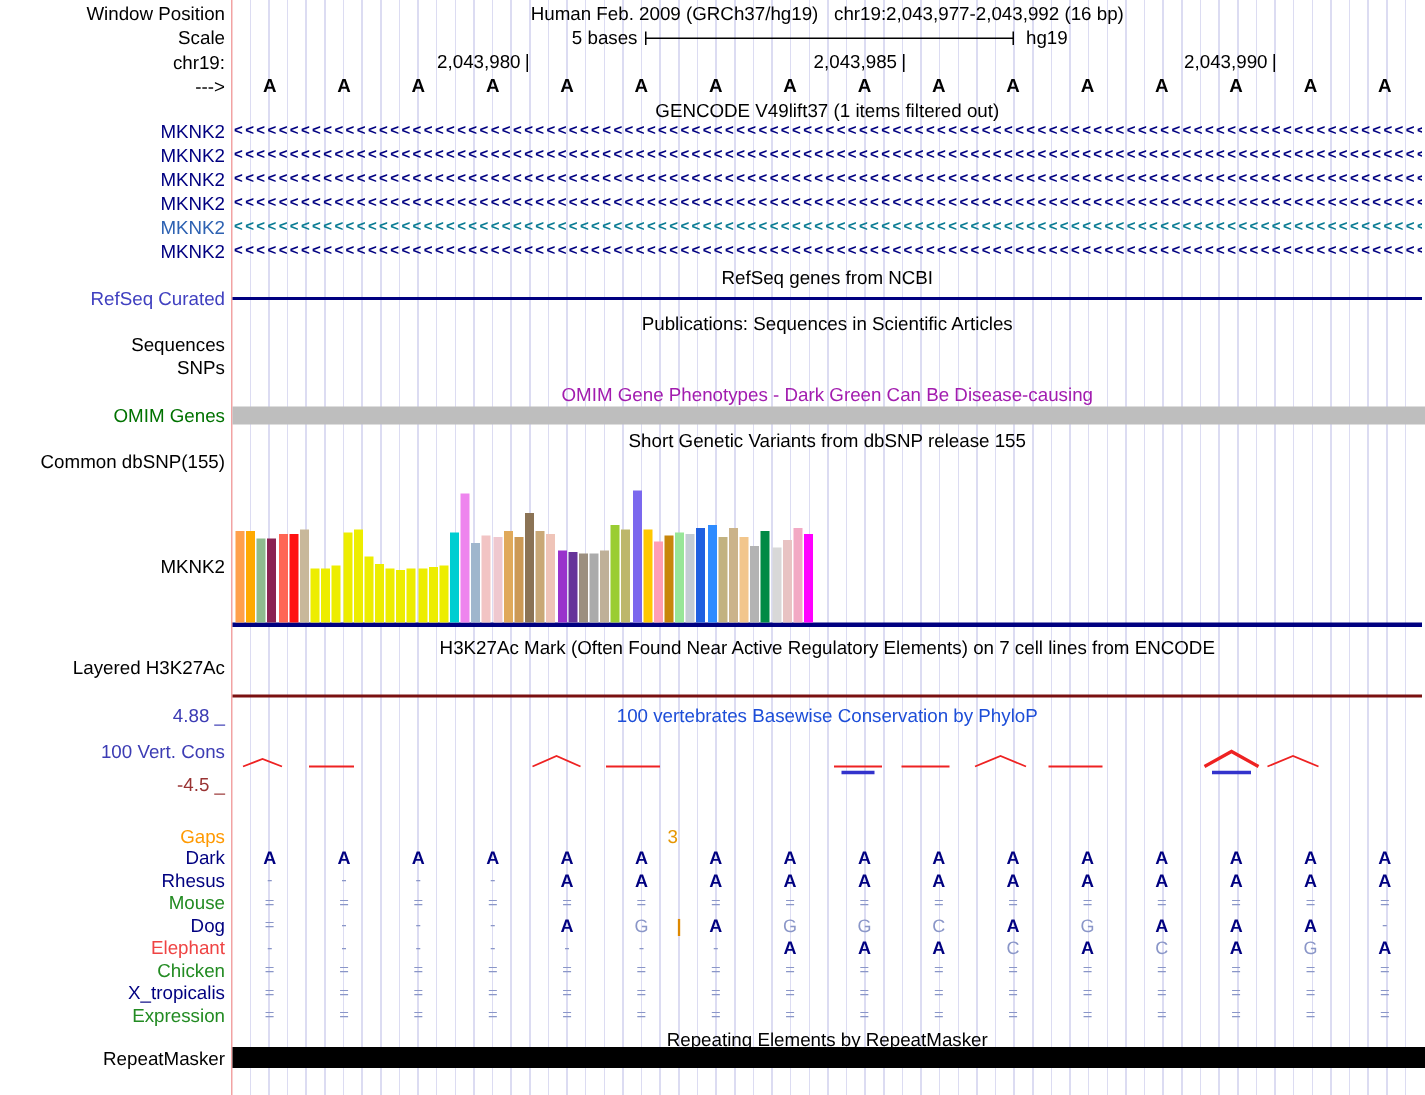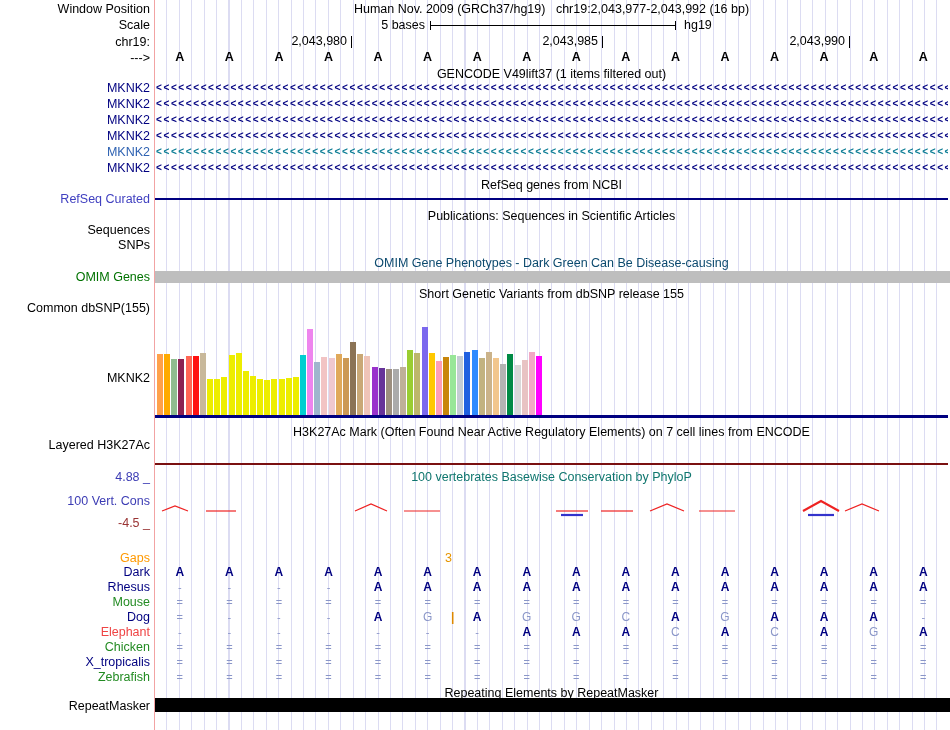--- a/index.html
+++ b/index.html
@@ -17,21 +17,21 @@
 </style>
 </head>
 <body>
 
 <div id="browser">
   <div class="grid"></div>
   <div class="vsep"></div>
 
   <div class="side-label" style="top:2px">Window Position</div>
   <div class="ctitle" style="top:2px">
-    <span>Human Nov. 2009 (GRCh37/hg19)</span>&nbsp;&nbsp;&nbsp;<span>chr19:2,043,977-2,043,992 (16 bp)</span>
+    <span>Human Feb. 2009 (GRCh37/hg19)</span>&nbsp;&nbsp;&nbsp;<span>chr19:2,043,977-2,043,992 (16 bp)</span>
   </div>
 
   <div class="side-label" style="top:18px">Scale</div>
   <div class="abs" style="top:18px;left:300px;width:125px;text-align:right;font-size:12.5px">5 bases</div>
   <div class="abs" style="top:25px;left:430px;width:246px;height:1px;background:#000"></div>
   <div class="abs" style="top:21px;left:430px;width:1px;height:9px;background:#000"></div>
   <div class="abs" style="top:21px;left:675px;width:1px;height:9px;background:#000"></div>
   <div class="abs" style="top:18px;left:684px;font-size:12.5px">hg19</div>
 
   <div class="side-label" style="top:35px">chr19:</div>
@@ -44,37 +44,37 @@
   <div id="gencode-layer"></div>
 
   <div class="ctitle" style="top:178px">RefSeq genes from NCBI</div>
   <div class="side-label" style="top:192px;color:#4040c0">RefSeq Curated</div>
   <div class="hline" style="top:198px;height:2px;background:#000080"></div>
 
   <div class="ctitle" style="top:209px">Publications: Sequences in Scientific Articles</div>
   <div class="side-label" style="top:223px">Sequences</div>
   <div class="side-label" style="top:238px">SNPs</div>
 
-  <div class="ctitle" style="top:256px;color:#0c4a6e">OMIM Gene Phenotypes - Dark Green Can Be Disease-causing</div>
+  <div class="ctitle" style="top:256px;color:#a21caf">OMIM Gene Phenotypes - Dark Green Can Be Disease-causing</div>
   <div class="side-label" style="top:270px;color:#007200">OMIM Genes</div>
   <div class="hline" style="top:271px;height:12px;background:#bebebe;width:795px"></div>
 
   <div class="ctitle" style="top:287px">Short Genetic Variants from dbSNP release 155</div>
   <div class="side-label" style="top:301px">Common dbSNP(155)</div>
 
   <div class="side-label" style="top:371px">MKNK2</div>
   <div id="gtex-layer"></div>
   <div class="hline" style="top:415px;height:3px;background:#000080"></div>
 
   <div class="ctitle" style="top:425px">H3K27Ac Mark (Often Found Near Active Regulatory Elements) on 7 cell lines from ENCODE</div>
   <div class="side-label" style="top:438px">Layered H3K27Ac</div>
   <div class="hline" style="top:463px;height:2px;background:#7a1010"></div>
 
   <div class="side-label" style="top:470px;color:#3c3cb4">4.88 _</div>
-  <div class="ctitle" style="top:470px;color:#0f766e">100 vertebrates Basewise Conservation by PhyloP</div>
+  <div class="ctitle" style="top:470px;color:#1d4ed8">100 vertebrates Basewise Conservation by PhyloP</div>
   <div class="side-label" style="top:494px;color:#3c3cb4">100 Vert. Cons</div>
   <div class="side-label" style="top:516px;color:#993333">-4.5 _</div>
   <svg id="phylop-svg" width="950" height="26" style="position:absolute;left:0;top:498px">
       <polyline points="162,13 175,8 188,13" fill="none" stroke="#ee2222" stroke-width="1.2"></polyline>
       <polyline points="206,13 236,13" fill="none" stroke="#ee2222" stroke-width="1.2"></polyline>
       <polyline points="355,13 371,6 387,13" fill="none" stroke="#ee2222" stroke-width="1.2"></polyline>
       <polyline points="404,13 440,13" fill="none" stroke="#ee2222" stroke-width="1.2"></polyline>
       <polyline points="556,13 588,13" fill="none" stroke="#ee2222" stroke-width="1.2"></polyline>
       <line x1="561" x2="583" y1="17" y2="17" stroke="#3333cc" stroke-width="2.2"></line>
       <polyline points="601,13 633,13" fill="none" stroke="#ee2222" stroke-width="1.2"></polyline>
@@ -292,21 +292,21 @@
     <div style="position: absolute; left: 477.156px; top: 655px; transform: translateX(-50%); color: rgb(138, 150, 200); font-size: 11px; font-weight: normal; height: 14px; line-height: 14px;">=</div>
     <div style="position: absolute; left: 526.719px; top: 655px; transform: translateX(-50%); color: rgb(138, 150, 200); font-size: 11px; font-weight: normal; height: 14px; line-height: 14px;">=</div>
     <div style="position: absolute; left: 576.281px; top: 655px; transform: translateX(-50%); color: rgb(138, 150, 200); font-size: 11px; font-weight: normal; height: 14px; line-height: 14px;">=</div>
     <div style="position: absolute; left: 625.844px; top: 655px; transform: translateX(-50%); color: rgb(138, 150, 200); font-size: 11px; font-weight: normal; height: 14px; line-height: 14px;">=</div>
     <div style="position: absolute; left: 675.406px; top: 655px; transform: translateX(-50%); color: rgb(138, 150, 200); font-size: 11px; font-weight: normal; height: 14px; line-height: 14px;">=</div>
     <div style="position: absolute; left: 724.969px; top: 655px; transform: translateX(-50%); color: rgb(138, 150, 200); font-size: 11px; font-weight: normal; height: 14px; line-height: 14px;">=</div>
     <div style="position: absolute; left: 774.531px; top: 655px; transform: translateX(-50%); color: rgb(138, 150, 200); font-size: 11px; font-weight: normal; height: 14px; line-height: 14px;">=</div>
     <div style="position: absolute; left: 824.094px; top: 655px; transform: translateX(-50%); color: rgb(138, 150, 200); font-size: 11px; font-weight: normal; height: 14px; line-height: 14px;">=</div>
     <div style="position: absolute; left: 873.656px; top: 655px; transform: translateX(-50%); color: rgb(138, 150, 200); font-size: 11px; font-weight: normal; height: 14px; line-height: 14px;">=</div>
     <div style="position: absolute; left: 923.219px; top: 655px; transform: translateX(-50%); color: rgb(138, 150, 200); font-size: 11px; font-weight: normal; height: 14px; line-height: 14px;">=</div>
-    <div style="position: absolute; left: 0px; top: 670px; width: 150px; text-align: right; color: rgb(34, 139, 34); font-size: 12.5px; height: 14px; line-height: 14px;">Zebrafish</div>
+    <div style="position: absolute; left: 0px; top: 670px; width: 150px; text-align: right; color: rgb(34, 139, 34); font-size: 12.5px; height: 14px; line-height: 14px;">Expression</div>
     <div style="position: absolute; left: 179.781px; top: 670px; transform: translateX(-50%); color: rgb(138, 150, 200); font-size: 11px; font-weight: normal; height: 14px; line-height: 14px;">=</div>
     <div style="position: absolute; left: 229.344px; top: 670px; transform: translateX(-50%); color: rgb(138, 150, 200); font-size: 11px; font-weight: normal; height: 14px; line-height: 14px;">=</div>
     <div style="position: absolute; left: 278.906px; top: 670px; transform: translateX(-50%); color: rgb(138, 150, 200); font-size: 11px; font-weight: normal; height: 14px; line-height: 14px;">=</div>
     <div style="position: absolute; left: 328.469px; top: 670px; transform: translateX(-50%); color: rgb(138, 150, 200); font-size: 11px; font-weight: normal; height: 14px; line-height: 14px;">=</div>
     <div style="position: absolute; left: 378.031px; top: 670px; transform: translateX(-50%); color: rgb(138, 150, 200); font-size: 11px; font-weight: normal; height: 14px; line-height: 14px;">=</div>
     <div style="position: absolute; left: 427.594px; top: 670px; transform: translateX(-50%); color: rgb(138, 150, 200); font-size: 11px; font-weight: normal; height: 14px; line-height: 14px;">=</div>
     <div style="position: absolute; left: 477.156px; top: 670px; transform: translateX(-50%); color: rgb(138, 150, 200); font-size: 11px; font-weight: normal; height: 14px; line-height: 14px;">=</div>
     <div style="position: absolute; left: 526.719px; top: 670px; transform: translateX(-50%); color: rgb(138, 150, 200); font-size: 11px; font-weight: normal; height: 14px; line-height: 14px;">=</div>
     <div style="position: absolute; left: 576.281px; top: 670px; transform: translateX(-50%); color: rgb(138, 150, 200); font-size: 11px; font-weight: normal; height: 14px; line-height: 14px;">=</div>
     <div style="position: absolute; left: 625.844px; top: 670px; transform: translateX(-50%); color: rgb(138, 150, 200); font-size: 11px; font-weight: normal; height: 14px; line-height: 14px;">=</div>

